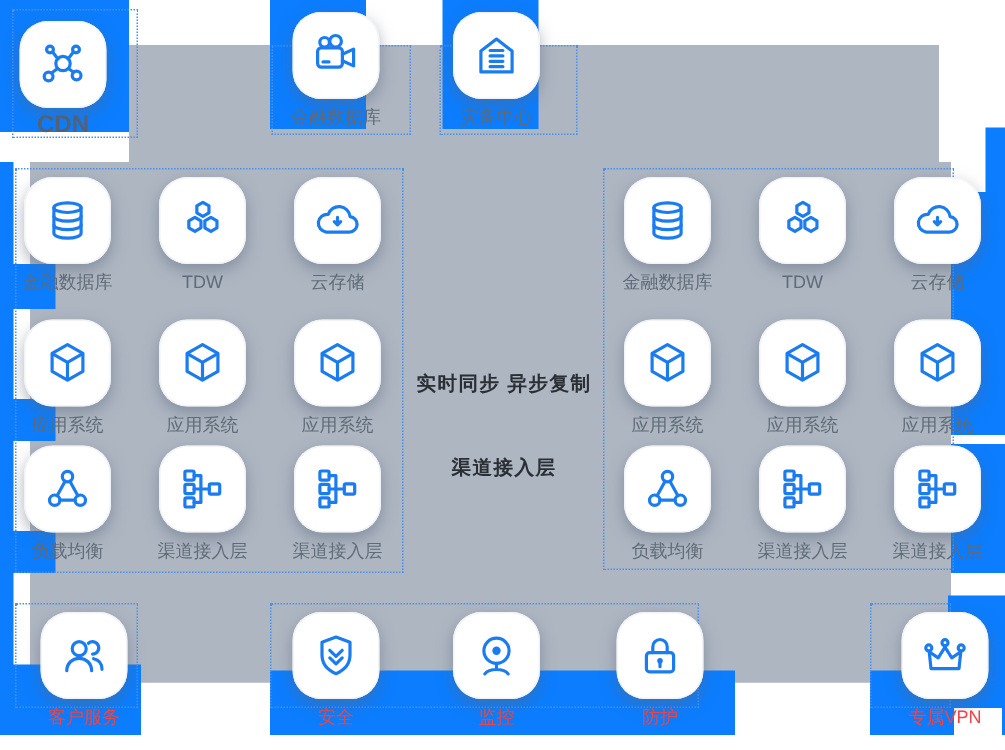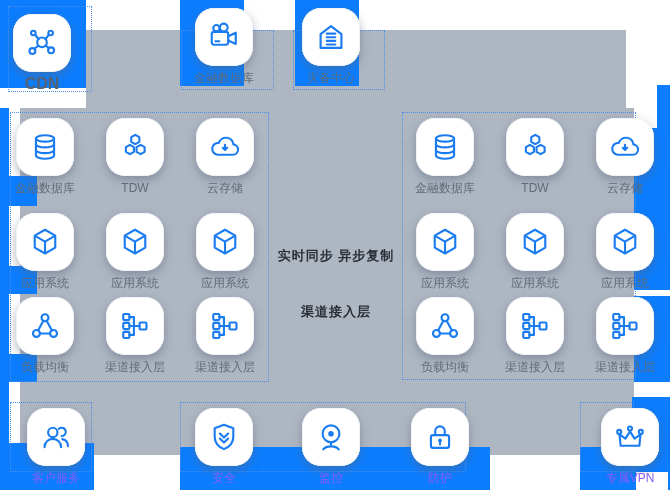--- a/index.html
+++ b/index.html
@@ -11,21 +11,21 @@
   .dz{position:absolute;border:1px dotted #4a90e8;}
   .unit{position:absolute;width:90px;margin-left:-45px;display:flex;flex-direction:column;
         align-items:center;gap:6px;}
   .card{width:58px;height:58px;background:#ffffff;border-radius:19px;
         box-shadow:0 4px 10px rgba(92,104,124,.5), inset 0 0 0 1px #f1f3f6;
         display:flex;align-items:center;justify-content:center;}
   .ic{width:32px;height:32px;stroke:#1b7cf0;fill:none;stroke-width:1.6;
       stroke-linecap:round;stroke-linejoin:round;}
   .lbl{font-size:12px;color:#5f6b78;white-space:nowrap;line-height:12px;}
   .lbl.bold{font-weight:700;color:#566070;font-size:16px;}
-  .lbl.dark{color:#8b5cf6;}
+  .lbl.dark{color:#ef4444;}
   .ctr{position:absolute;width:170px;margin-left:-85px;text-align:center;font-size:13px;
        font-weight:700;color:#2a2f36;letter-spacing:1px;white-space:nowrap;}
 </style>
 </head>
 <body>
 
 <svg width="0" height="0" style="position:absolute" aria-hidden="true">
   <defs>
     <symbol id="i-cdn" viewBox="0 0 24 24">
       <circle cx="12" cy="11.5" r="3.6"></circle>

